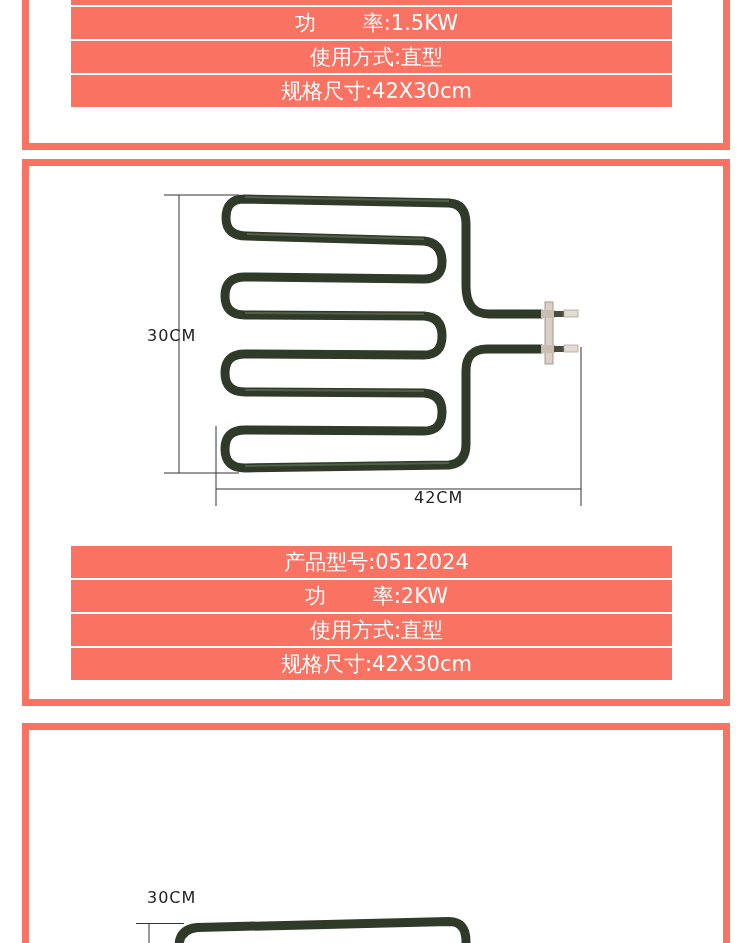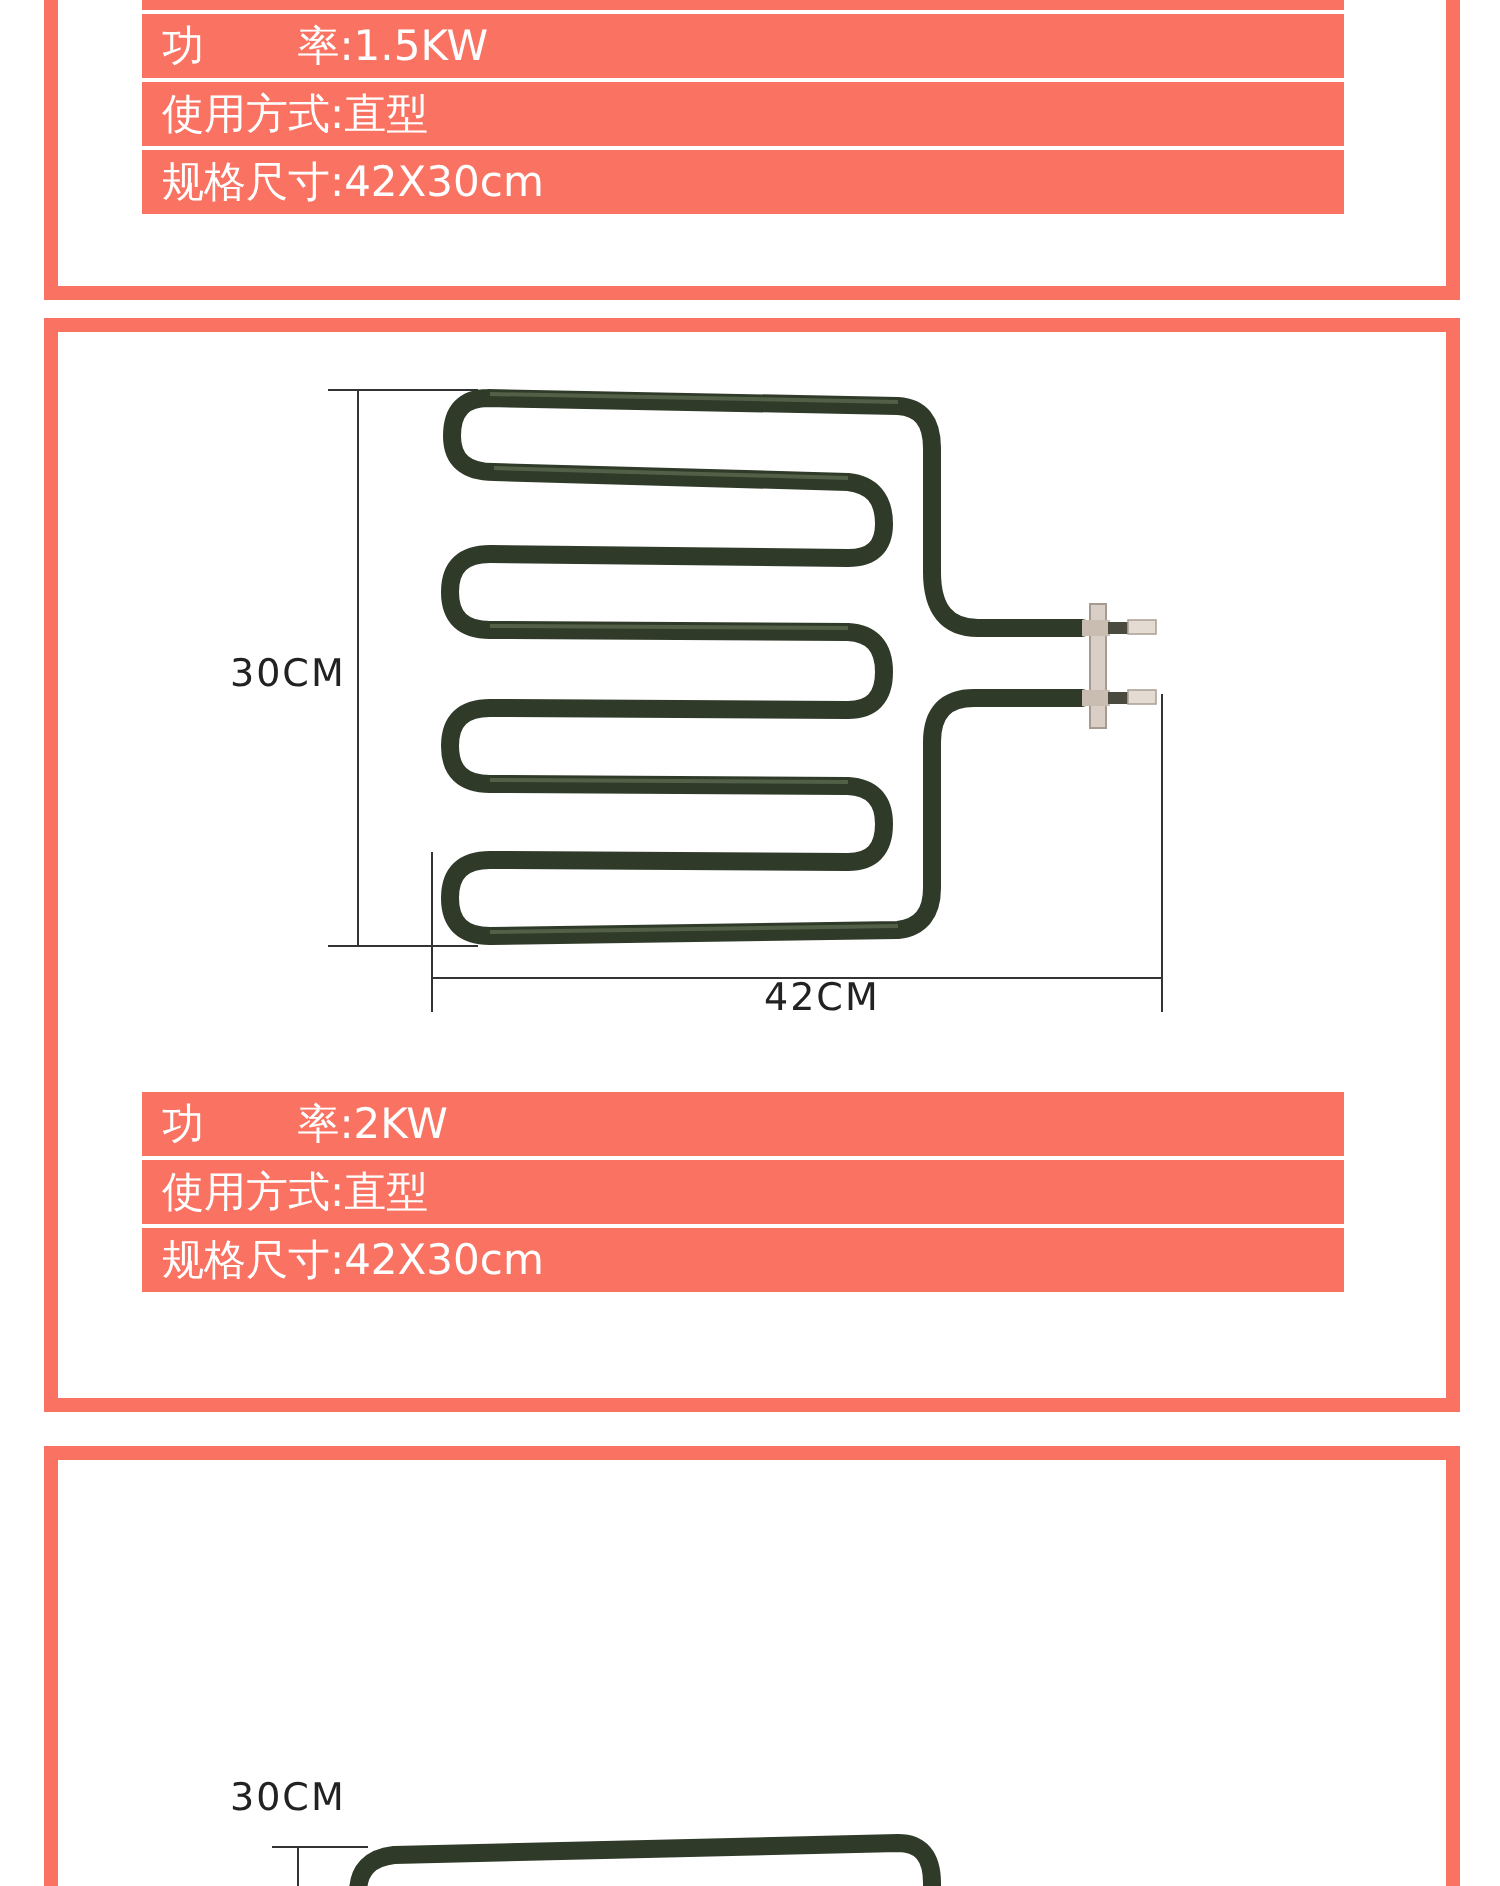--- a/index.html
+++ b/index.html
@@ -6,23 +6,23 @@
   body { width: 750px; height: 943px; overflow: hidden; position: relative;
          font-family: "DejaVu Sans", "Liberation Sans", sans-serif; }
   .panel { position: absolute; left: 22px; width: 694px; border: 7px solid #fa7262;
            background: #ffffff; box-sizing: content-box; }
   .panel-1 { top: -40px; height: 176px; }
   .panel-2 { top: 159px; height: 533px; }
   .panel-3 { top: 723px; height: 260px; }
   .specs { position: absolute; left: 42px; width: 601px; }
   .spec-row { height: 32px; margin-bottom: 2px; background: #fa7262; color: #ffffff;
               font-size: 21px; line-height: 32px; padding-left: 10px; box-sizing: border-box;
-              white-space: pre; letter-spacing: 0px; }
+              white-space: pre; letter-spacing: 0px; text-align: center; }
   .figure { position: absolute; left: 0; top: 0; width: 694px; height: 533px; }
-  .dim-label { position: absolute; font-size: 19px; color: #222222; letter-spacing: 1px; }
+  .dim-label { position: absolute; font-size: 16px; color: #222222; letter-spacing: 1px; margin-left: 32px; }
 </style>
 </head>
 <body>
 
 <div class="panel panel-1">
   <div class="specs" style="top: 6px;">
     <div class="spec-row">产品型号:0512023</div>
     <div class="spec-row">功       率:1.5KW</div>
     <div class="spec-row">使用方式:直型</div>
     <div class="spec-row">规格尺寸:42X30cm</div>
@@ -55,20 +55,21 @@
       <rect x="525" y="145" width="10" height="6" fill="#4a4a3e"></rect>
       <rect x="525" y="180" width="10" height="6" fill="#4a4a3e"></rect>
       <rect x="535" y="144" width="14" height="7" fill="#e4dbd2" stroke="#b0a399" stroke-width="0.8"></rect>
       <rect x="535" y="179" width="14" height="7" fill="#e4dbd2" stroke="#b0a399" stroke-width="0.8"></rect>
     </g>
   </svg>
   <div class="dim-label" style="left: 86px; top: 160px;">30CM</div>
   <div class="dim-label" style="left: 353px; top: 322px;">42CM</div>
 
   <div class="specs" style="top: 380px;">
+    <div class="spec-row">产品型号:0512024</div>
     <div class="spec-row">功       率:2KW</div>
     <div class="spec-row">使用方式:直型</div>
     <div class="spec-row">规格尺寸:42X30cm</div>
   </div>
 </div>
 
 <div class="panel panel-3">
   <svg class="figure" viewBox="0 0 694 260" width="694" height="260">
     <g stroke="#333" stroke-width="1" fill="none">
       <line x1="107" y1="57" x2="155" y2="57"></line>

